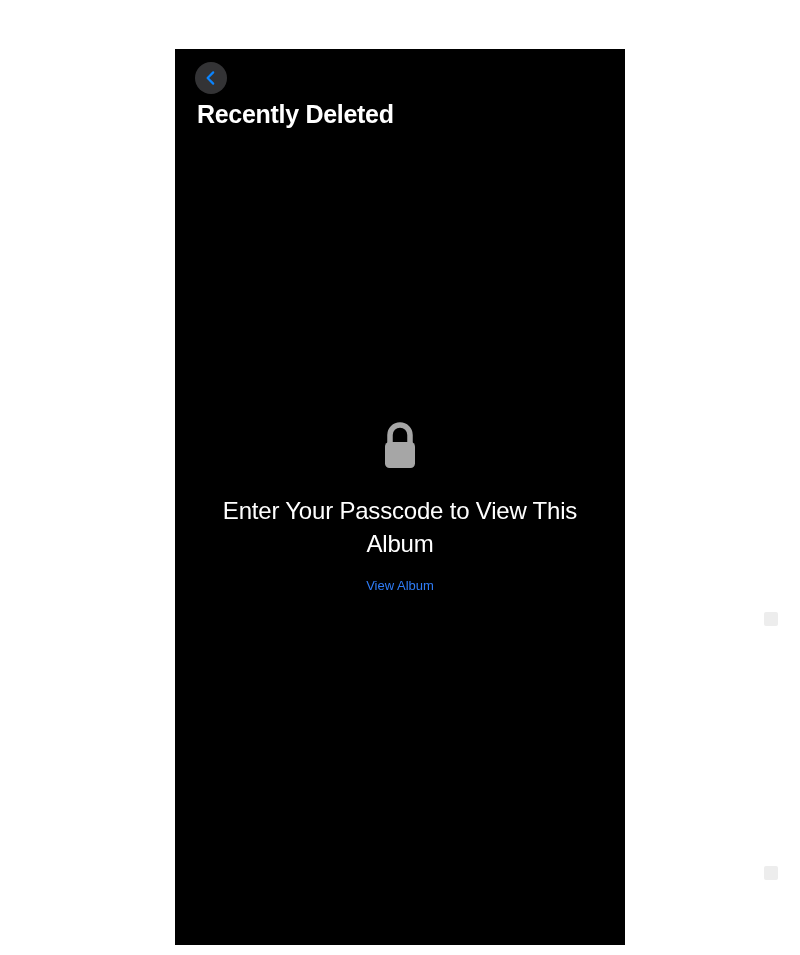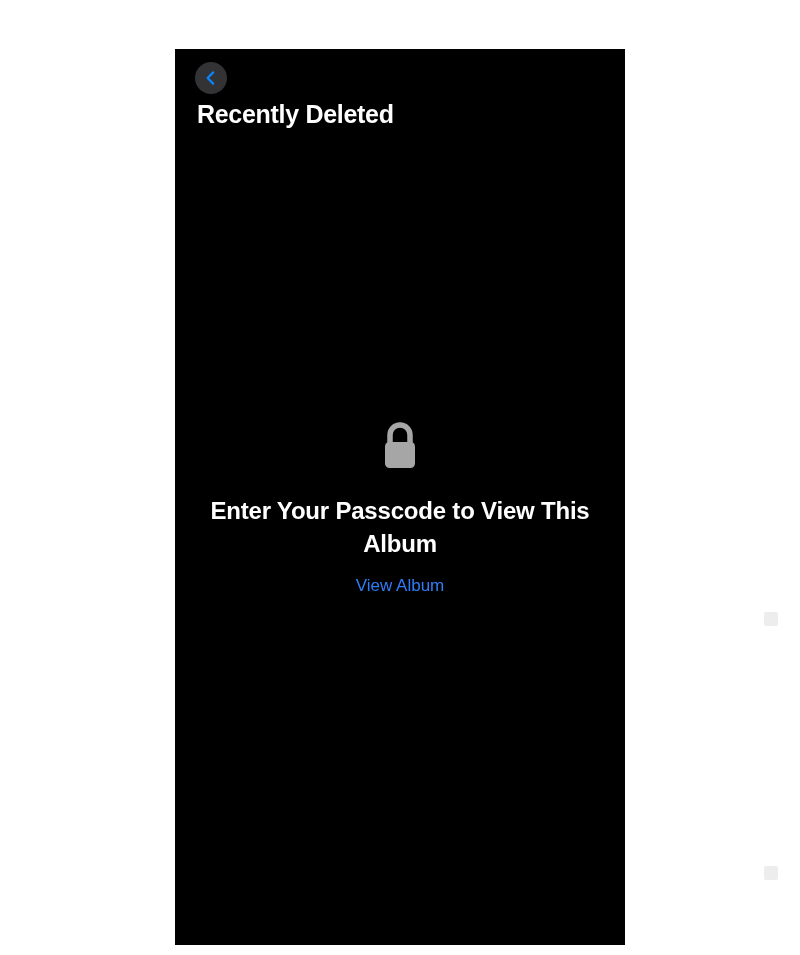--- a/index.html
+++ b/index.html
@@ -75,31 +75,31 @@
   .lock-icon {
     width: 48px;
     height: 56px;
     position: relative;
     margin-bottom: 19px;
   }
 
   .locked-message {
     color: #ffffff;
     font-size: 24px;
-    font-weight: bold;
+    font-weight: normal;
     line-height: 33px;
     text-align: center;
     letter-spacing: -0.2px;
     width: 390px;
   }
 
   .view-album-link {
     margin-top: 14px;
     color: #2f7cf6;
-    font-size: 17px;
+    font-size: 13px;
     line-height: 23px;
     text-align: center;
     cursor: pointer;
   }
 
   
   .edge-artifact {
     position: absolute;
     background: #ededed;
     border-radius: 2px;

